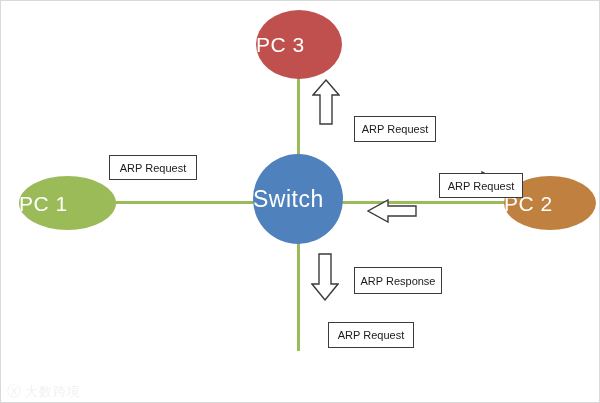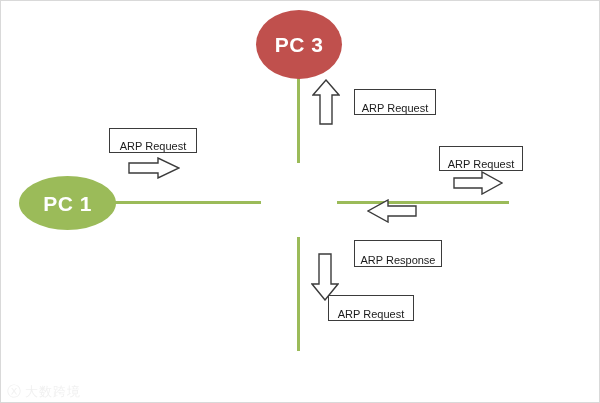--- a/index.html
+++ b/index.html
@@ -30,23 +30,23 @@
   }
   .link-v {
     width: 3px;
   }
   
   .node {
     position: absolute;
     border-radius: 50%;
     display: flex;
     align-items: center;
-    justify-content: center;
+    justify-content: flex-start;
     color: #ffffff;
-    font-weight: bold;
+    font-weight: normal;
     letter-spacing: 0.5px;
     text-align: center;
     line-height: 1;
     user-select: none;
   }
   #node-pc1 {
     left: 18px; top: 175px; width: 97px; height: 54px;
     background: #9bbb59;
     font-size: 21px;
   }
@@ -72,24 +72,25 @@
   }
   
   .label-box {
     position: absolute;
     box-sizing: border-box;
     border: 1px solid #3b3b3b;
     background: #ffffff;
     color: #1a1a1a;
     font-size: 11px;
     display: flex;
-    align-items: flex-end;
+    align-items: center;
     justify-content: center;
     white-space: nowrap;
     z-index: 6;
+    margin-top: 27px;
   }
   #label-left      { left: 108px; top: 127px; width: 88px; height: 25px; }
   #label-top       { left: 353px; top: 88px;  width: 82px; height: 26px; }
   #label-right-req { left: 438px; top: 145px; width: 84px; height: 25px; }
   #label-right-res { left: 353px; top: 239px; width: 88px; height: 27px; }
   #label-bottom    { left: 327px; top: 294px; width: 86px; height: 26px; }
   
   .arrow {
     position: absolute;
     z-index: 5;
@@ -130,26 +131,32 @@
 
   <div class="link link-h" style="left:112px; top:200px; width:148px;"></div>
   <div class="link link-h" style="left:336px; top:200px; width:172px;"></div>
   <div class="link link-v" style="left:296px; top:66px; height:96px;"></div>
   <div class="link link-v" style="left:296px; top:236px; height:114px;"></div>
 
   <div class="node" id="node-pc1">
     <span>PC 1</span>
   </div>
 
+  <div class="node" id="node-pc2">
+    <span>PC 2</span>
+  </div>
 
   <div class="node" id="node-pc3">
     <span>PC 3</span>
   </div>
 
 
+  <div class="node" id="node-switch">
+    <span>Switch</span>
+  </div>
 
   <div class="label-box" id="label-left">
     <span>ARP Request</span>
   </div>
 
   <div class="label-box" id="label-top">
     <span>ARP Request</span>
   </div>
 
   <div class="label-box" id="label-right-req">

